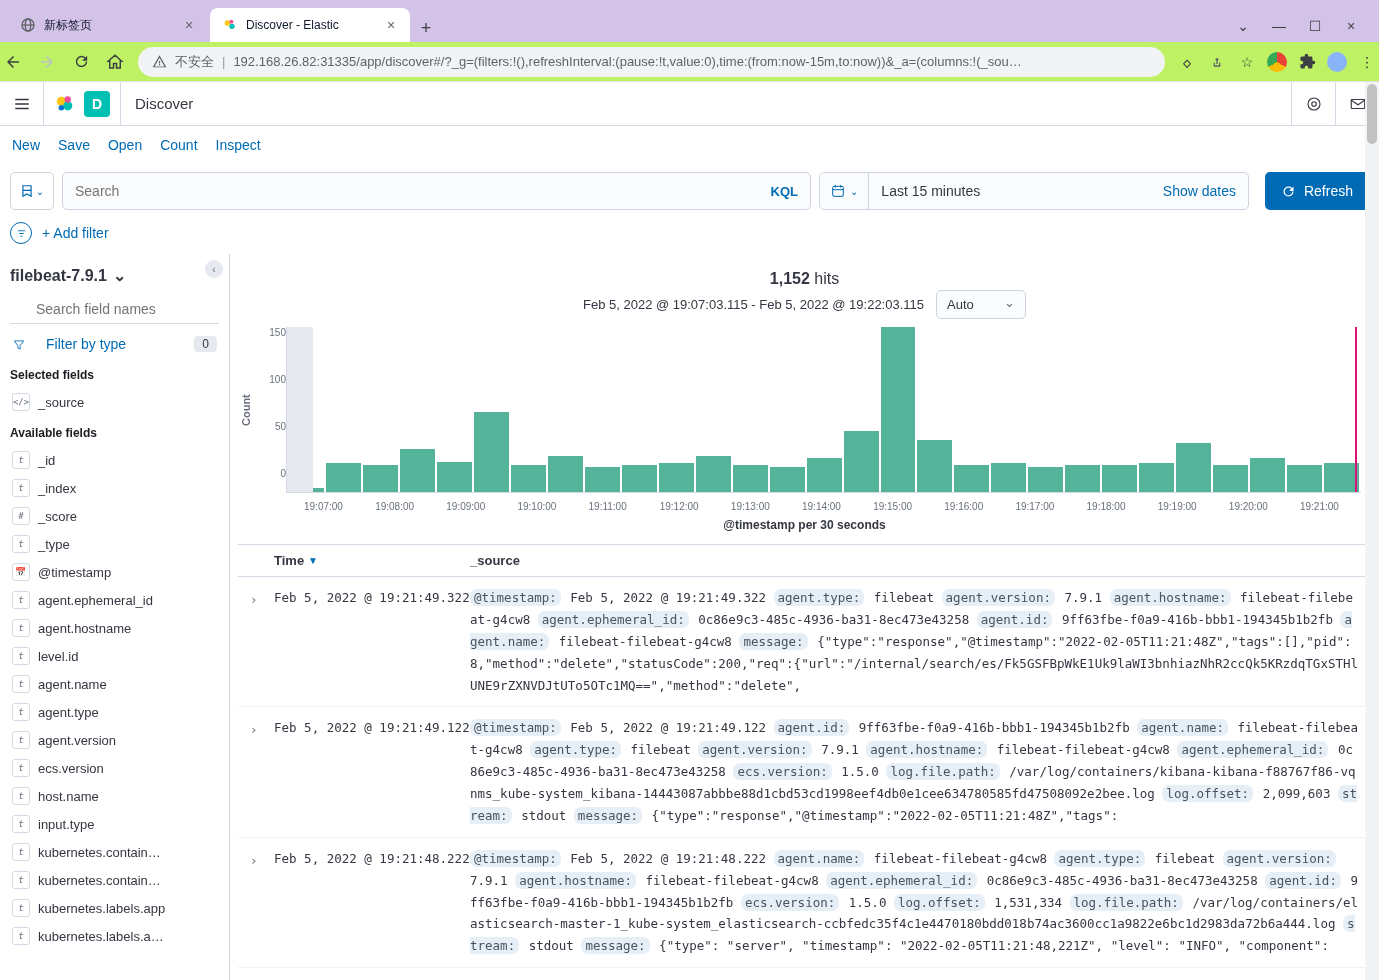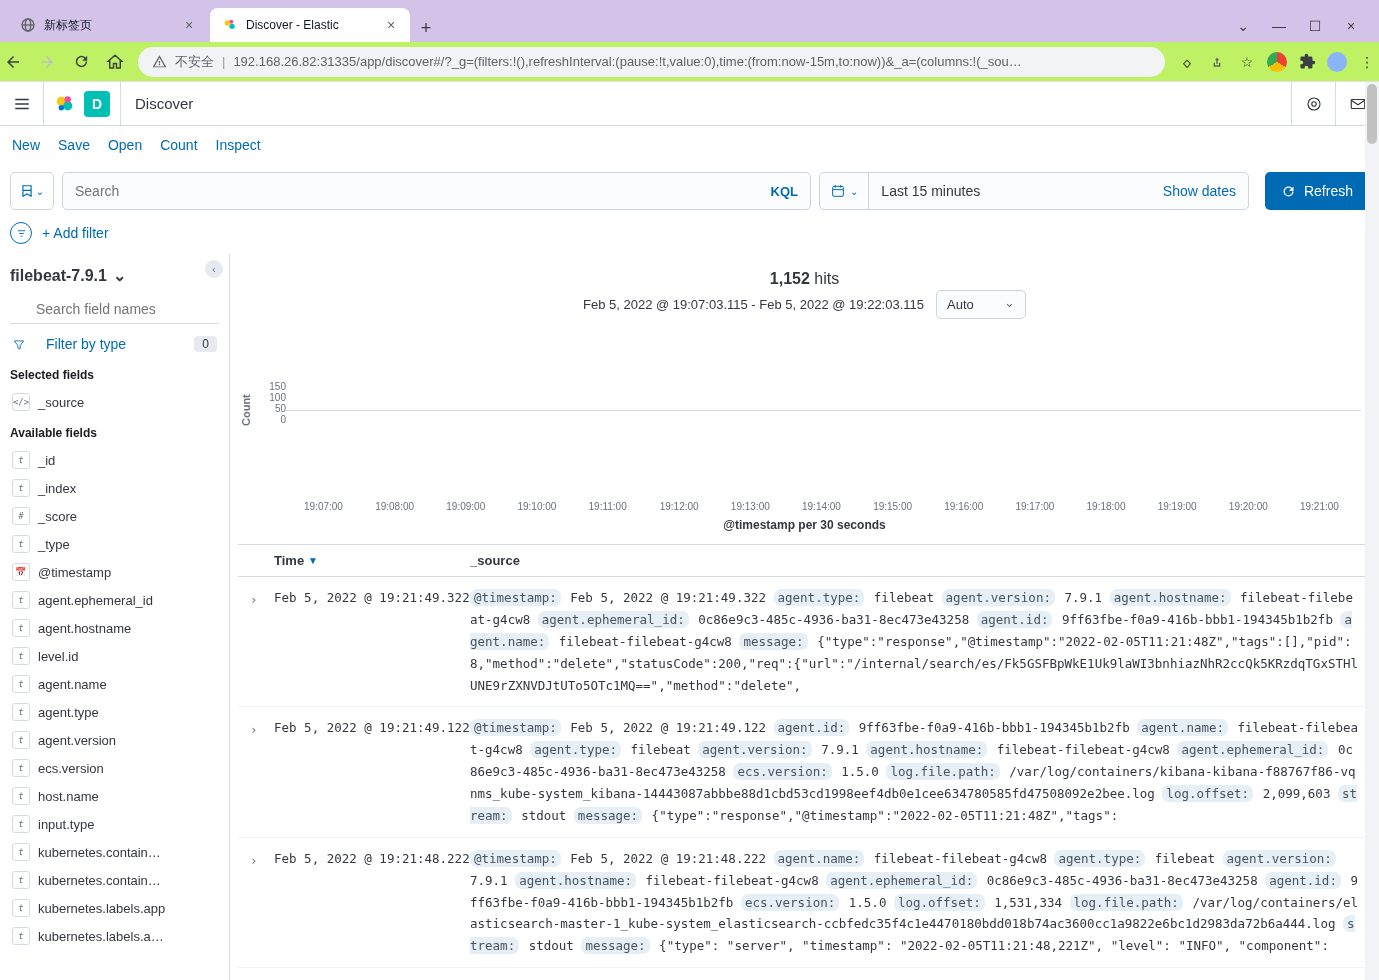--- a/index.html
+++ b/index.html
@@ -58,21 +58,21 @@
 .field-item { display: flex; align-items: center; gap: 8px; padding: 5px 2px; cursor: pointer; font-size: 13px; color: #343741; white-space: nowrap; overflow: hidden; text-overflow: ellipsis; }
 .type-icon { width: 18px; height: 18px; border: 1px solid #d3dae6; border-radius: 3px; display: flex; align-items: center; justify-content: center; font-size: 9px; font-family: monospace; color: #69707d; flex-shrink: 0; }
 .main { flex: 1; overflow-y: auto; padding: 8px; background: #fff; }
 .hits { text-align: center; padding: 8px 0 2px; font-size: 16px; }
 .hits b { font-weight: 700; }
 .timerange { text-align: center; font-size: 13px; color: #343741; display: flex; justify-content: center; align-items: center; gap: 12px; margin-bottom: 8px; }
 .interval-sel { border: 1px solid #cdd3df; border-radius: 5px; padding: 6px 28px 6px 10px; background: #fbfcfd; cursor: pointer; position: relative; min-width: 90px; text-align: left; }
 .interval-sel::after { content: "⌄"; position: absolute; right: 10px; top: 4px; color: #69707d; }
 .chart-wrap { height: 170px; display: flex; padding: 0 10px 4px 0; }
 .yaxis-label { writing-mode: vertical-rl; transform: rotate(180deg); font-size: 11px; color: #69707d; text-align: center; padding: 0 2px; font-weight: 600; }
-.chart-inner { flex: 1; display: flex; align-items: center; }
+.chart-inner { flex: 1; display: flex; }
 .yticks { width: 32px; display: flex; flex-direction: column; justify-content: space-between; align-items: flex-end; font-size: 10px; color: #69707d; padding-bottom: 14px; }
 .bars-area { flex: 1; position: relative; border-left: 1px solid #d3dae6; border-bottom: 1px solid #d3dae6; display: flex; align-items: flex-end; gap: 2px; padding: 0 2px; }
 .greybox { position: absolute; left: 0; top: 0; bottom: 0; width: 26px; background: #e6e9f0; }
 .redline { position: absolute; right: 4px; top: 0; bottom: 0; width: 2px; background: #db1374; }
 .bar { flex: 1; background: #54b399; }
 .xticks { display: flex; font-size: 10px; color: #69707d; padding: 4px 0 0 66px; }
 .xticks span { flex: 1; text-align: left; }
 .xaxis-label { text-align: center; font-size: 12px; font-weight: 700; color: #343741; padding: 6px 0 12px; }
 .table-head { display: flex; padding: 8px 12px; border-top: 1px solid #d3dae6; border-bottom: 1px solid #d3dae6; font-weight: 700; font-size: 13px; }
 .th-toggle { width: 24px; }

